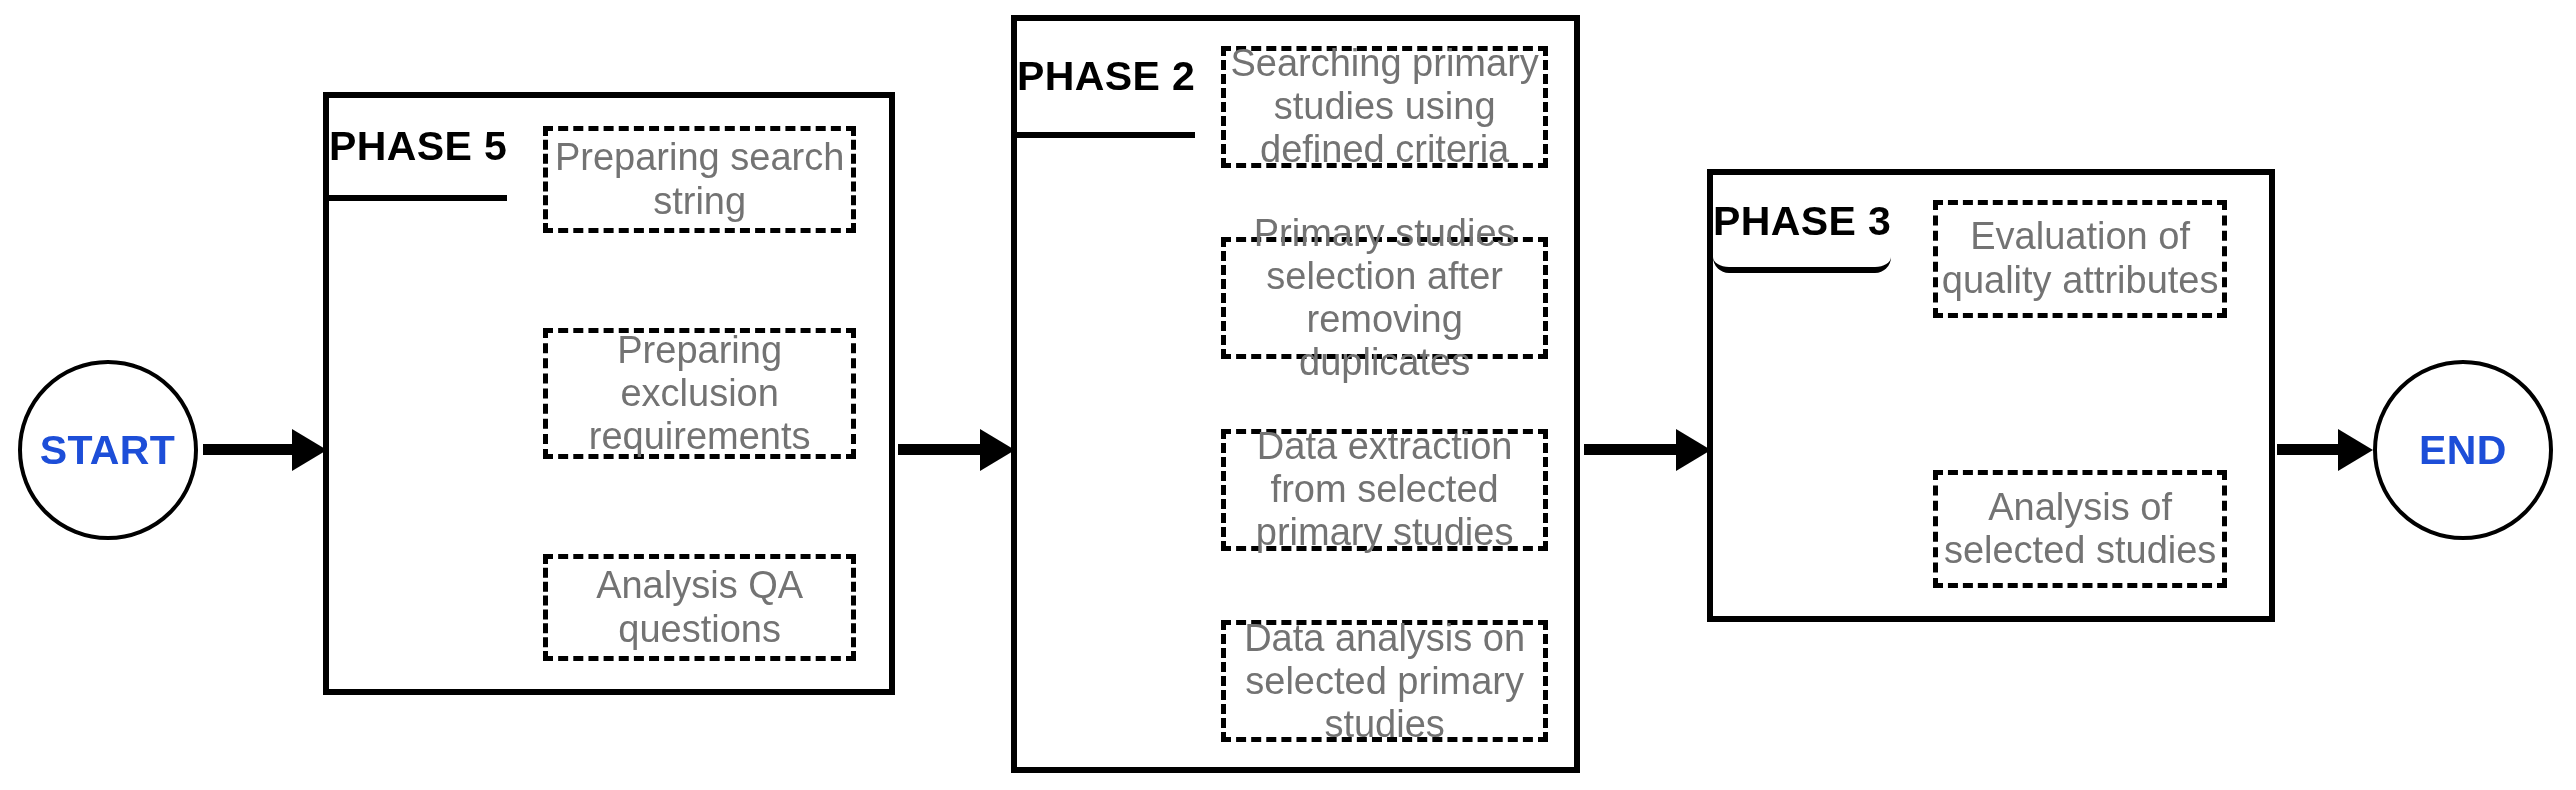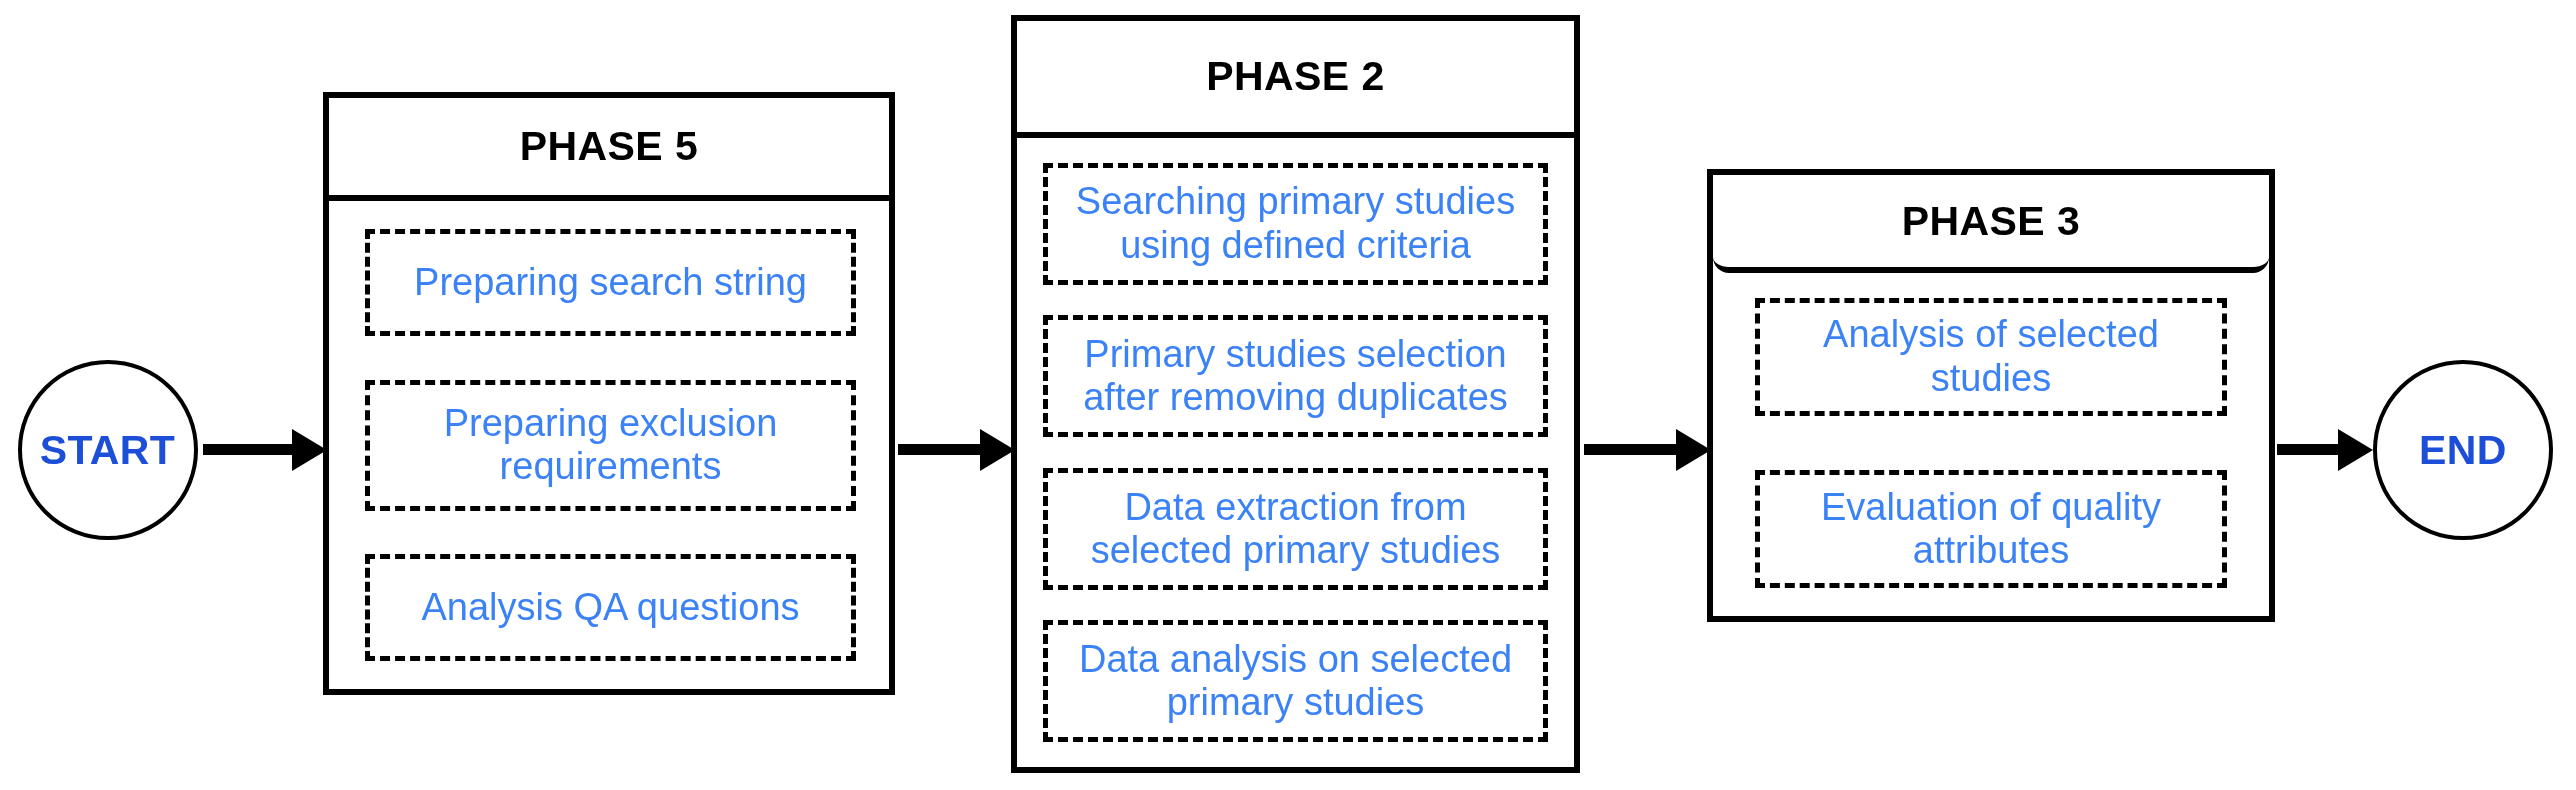--- a/index.html
+++ b/index.html
@@ -40,21 +40,20 @@
     white-space: nowrap;
   }
 
   
   .phase-box {
     position: absolute;
     border: 6.1px solid #000000;
     background: #ffffff;
     box-sizing: border-box;
     display: flex;
-    flex-direction: column;
   }
   .phase-header {
     flex: 0 0 auto;
     border-bottom: 6.1px solid #000000;
     display: flex;
     align-items: center;
     justify-content: center;
     box-sizing: border-box;
   }
   .phase-header-title {
@@ -78,21 +77,21 @@
     border: 5.2px dashed #000000;
     background: #ffffff;
     box-sizing: border-box;
     display: flex;
     align-items: center;
     justify-content: center;
     text-align: center;
   }
   .step-label {
     font-size: 38px;
-    color: #3b82f6;
+    color: #737373;
     line-height: 1.14;
     padding: 0 3.5px;
   }
 
   
   #phase-1 { left: 323px; top: 92px; width: 572px; height: 603px; }
   #phase-1 .phase-header { height: 103px; }
   #phase-1 .phase-body { padding: 28px 33px 28px 36px; }
   #phase-1 .step { height: 107px; }
   #phase-1 .step.tall { height: 131px; }
@@ -191,24 +190,24 @@
     <div class="shaft"></div>
     <div class="head"></div>
   </div>
 
   <div class="phase-box" id="phase-3">
     <div class="phase-header">
       <span class="phase-header-title">PHASE 3</span>
     </div>
     <div class="phase-body">
       <div class="step">
+        <span class="step-label">Evaluation of quality attributes</span>
+      </div>
+      <div class="step">
         <span class="step-label">Analysis of selected studies</span>
-      </div>
-      <div class="step">
-        <span class="step-label">Evaluation of quality attributes</span>
       </div>
     </div>
   </div>
 
   <div class="arrow" style="left:2277px; top:432px; width:96px;">
     <div class="shaft"></div>
     <div class="head"></div>
   </div>
 
   <div class="terminator" id="end-node" style="left:2373px; top:360px; width:180px; height:180px;">

